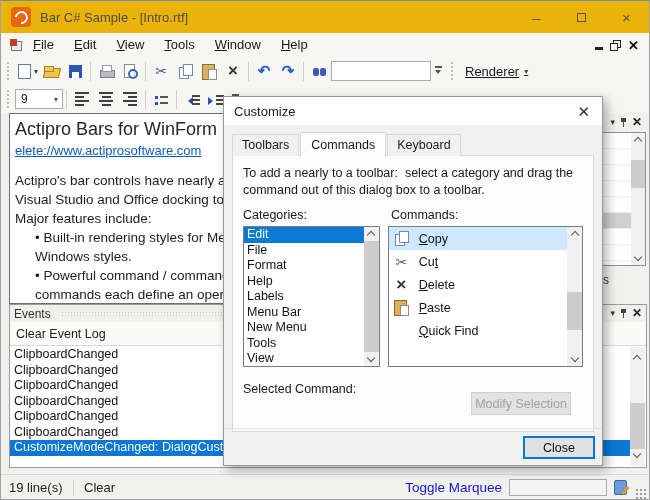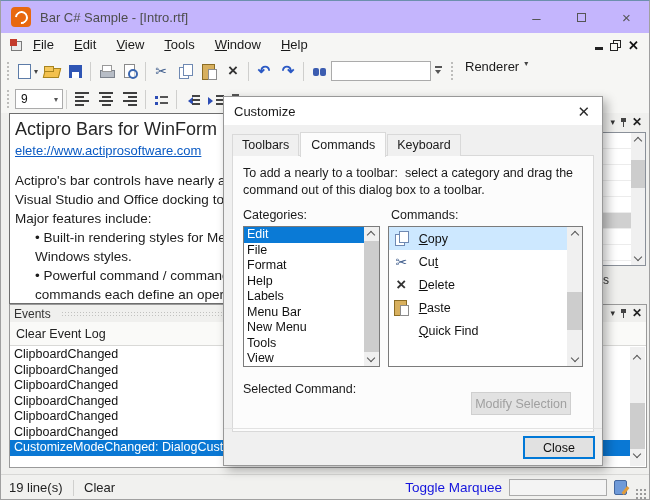--- a/index.html
+++ b/index.html
@@ -1,20 +1,20 @@
 <!DOCTYPE html>
 <html><head>
 <meta charset="utf-8">
 <style>
   html,body{margin:0;padding:0;background:#d8d8d8;font-family:"Liberation Sans",sans-serif;}
   *{box-sizing:border-box;}
   #window{position:relative;width:650px;height:500px;background:#f0f0ee;overflow:hidden;
     border-top:1px solid #6d8fae;border-left:1px solid #a0a0a0;border-right:1px solid #a0a0a0;border-bottom:1px solid #a0a0a0;}
   
-  #titlebar{position:absolute;left:0;top:0;width:100%;height:32px;background:#c4b5fd;display:flex;align-items:center;}
+  #titlebar{position:absolute;left:0;top:0;width:100%;height:32px;background:#eab308;display:flex;align-items:center;}
   .app-icon{width:20px;height:20px;margin-left:10px;background:#e8680f;border-radius:4px;position:relative;flex:none;}
   .app-icon::before{content:"";position:absolute;left:4px;top:4px;width:9px;height:9px;border:2.5px solid #fff;border-radius:50%;border-left-color:transparent;transform:rotate(-40deg);}
   #title-text{margin-left:9px;font-size:13px;color:#4d4d4d;}
   .win-btns{margin-left:auto;display:flex;height:32px;}
   .win-btn{width:45px;height:32px;display:flex;align-items:center;justify-content:center;color:#555;font-size:15px;}
   .max-box{width:9px;height:9px;border:1px solid #555;}
   
   #menubar{position:absolute;left:0;top:32px;width:100%;height:24px;background:#f6f6f4;display:flex;align-items:center;}
   .mdi-doc-icon{width:14px;height:14px;margin-left:8px;position:relative;flex:none;}
   .mdi-doc-icon::after{content:"";position:absolute;right:1px;bottom:1px;width:9px;height:8px;background:#ececec;border:1px solid #7a7a7a;}
@@ -33,21 +33,21 @@
   .tbtn{width:24px;height:26px;display:flex;align-items:center;justify-content:center;flex:none;position:relative;}
   .tsep{width:1px;height:19px;background:#cfcfcd;margin:0 3px;flex:none;}
   .drop-arrow{font-size:8px;color:#444;margin-left:1px;}
   .combo{background:#fff;border:1px solid #ababab;height:20px;display:flex;align-items:center;font-size:12px;color:#111;padding-left:5px;}
   #find-combo{width:100px;}
   #font-combo{width:48px;}
   .combo .arrow{margin-left:auto;font-size:8px;color:#555;padding:0 4px;}
   .overflow-btn{width:14px;height:22px;display:flex;flex-direction:column;align-items:center;justify-content:center;flex:none;}
   .overflow-btn::before{content:"";width:7px;height:2px;background:#555;margin-bottom:2px;}
   .overflow-btn::after{content:"";width:0;height:0;border:3px solid transparent;border-top:4px solid #555;}
-  #renderer-btn{display:flex;font-size:13px;color:#1a1a1a;padding:0 6px;height:24px;}
+  #renderer-btn{display:flex;align-items:center;font-size:13px;color:#1a1a1a;padding:0 6px;height:24px;text-decoration:underline;}
   #renderer-btn .drop-arrow{margin-left:5px;}
   
   .icon{display:inline-flex;width:17px;height:17px;align-items:center;justify-content:center;position:relative;flex:none;font-size:13px;}
   .i-new::before{content:"";width:11px;height:13px;background:#fff;border:1px solid #5d7ca8;}
   .i-open::after{content:"";position:absolute;top:3px;left:1px;width:8px;height:4px;background:#f5c85c;border:1px solid #a8841e;}
   .i-open::before{content:"";position:absolute;bottom:2px;left:1px;width:14px;height:8px;background:#f3c14e;border:1px solid #a8841e;transform:skewX(-14deg);}
   .i-save::before{content:"";width:13px;height:13px;background:#2f55b4;}
   .i-save::after{content:"";position:absolute;bottom:2px;left:5px;width:7px;height:6px;background:#fff;}
   .i-print::before{content:"";position:absolute;top:7px;left:2px;width:13px;height:6px;background:#b7bdc6;border:1px solid #7c828c;}
   .i-print::after{content:"";position:absolute;top:2px;left:4px;width:8px;height:5px;background:#fff;border:1px solid #999;}

